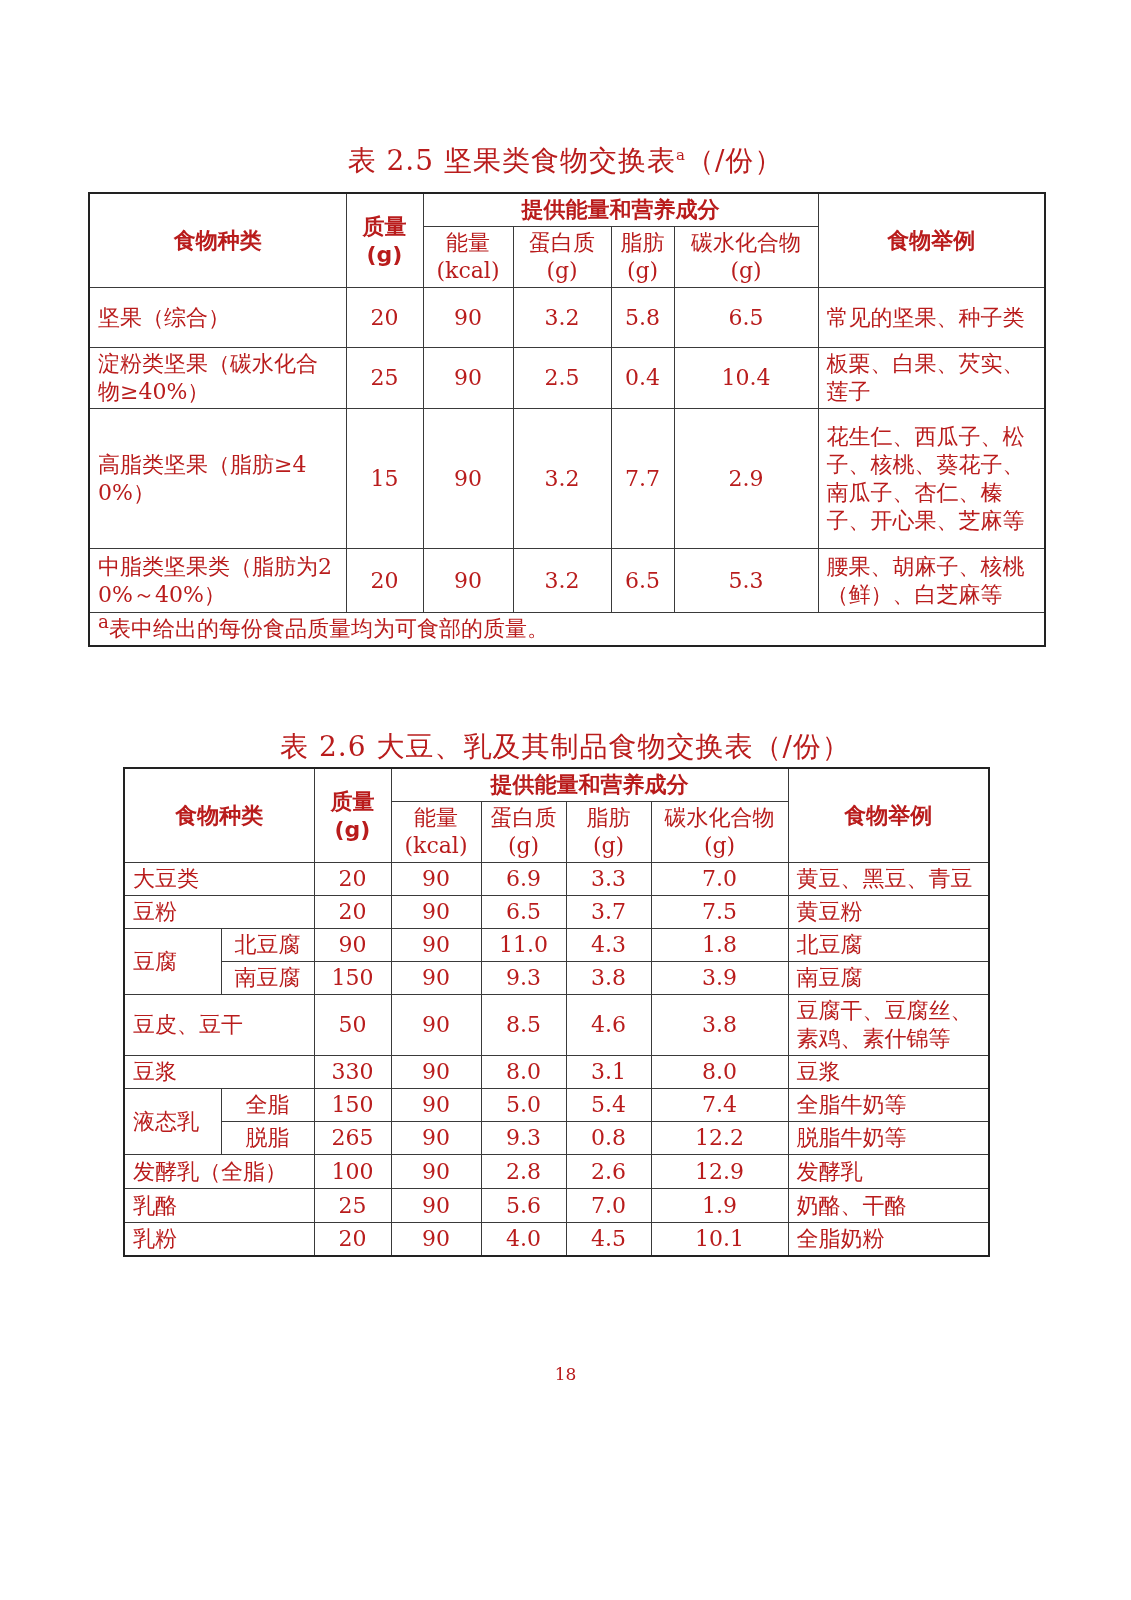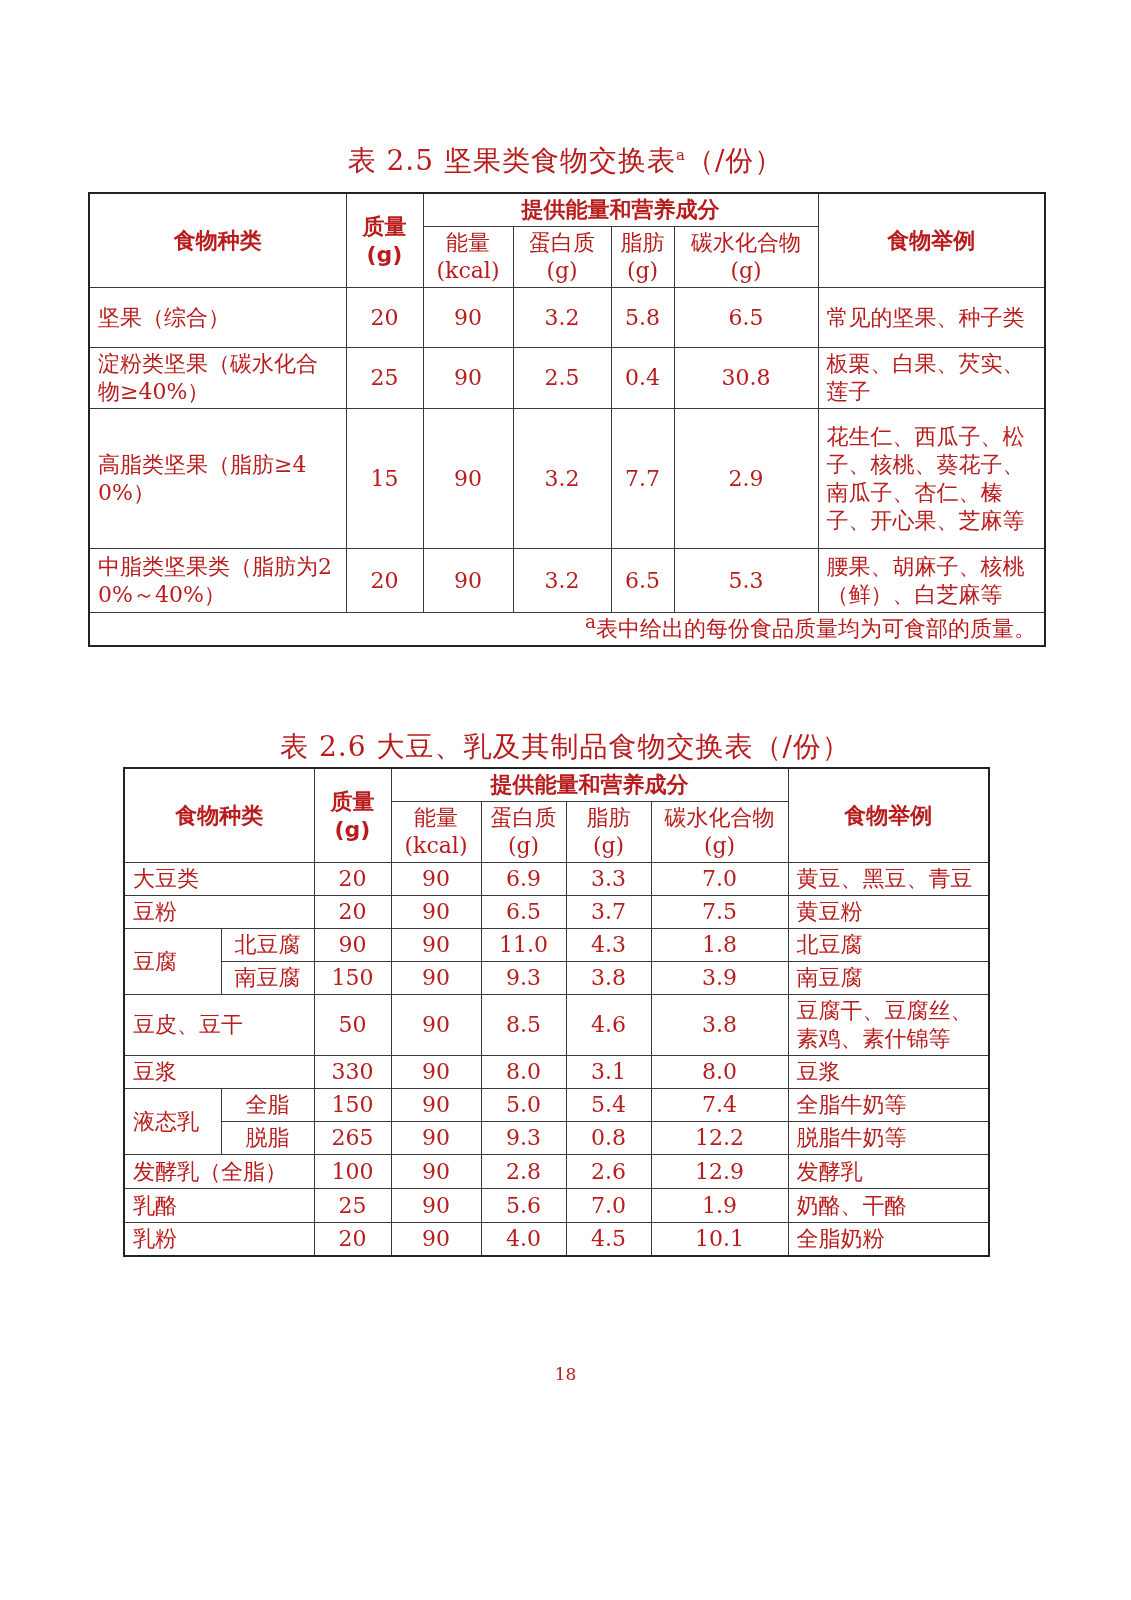--- a/index.html
+++ b/index.html
@@ -94,42 +94,42 @@
       <td class="num">5.8</td>
       <td class="num">6.5</td>
       <td>常见的坚果、种子类</td>
     </tr>
     <tr style="height:60px;">
       <td>淀粉类坚果（碳水化合物≥40%）</td>
       <td class="num">25</td>
       <td class="num">90</td>
       <td class="num">2.5</td>
       <td class="num">0.4</td>
-      <td class="num">30.8</td>
+      <td class="num">10.4</td>
       <td>板栗、白果、芡实、莲子</td>
     </tr>
     <tr style="height:140px;">
       <td>高脂类坚果（脂肪≥40%）</td>
       <td class="num">15</td>
       <td class="num">90</td>
       <td class="num">3.2</td>
       <td class="num">7.7</td>
       <td class="num">2.9</td>
       <td>花生仁、西瓜子、松子、核桃、葵花子、南瓜子、杏仁、榛子、开心果、芝麻等</td>
     </tr>
     <tr style="height:64px;padding-left:47px;">
       <td>中脂类坚果类（脂肪为20%～40%）</td>
       <td class="num">20</td>
       <td class="num">90</td>
       <td class="num">3.2</td>
       <td class="num">6.5</td>
       <td class="num">5.3</td>
       <td>腰果、胡麻子、核桃（鲜）、白芝麻等</td>
     </tr>
-    <tr style="height:30px;text-align:right;">
+    <tr style="height:30px;">
       <td class="foot" colspan="7">
         <sup>a</sup><span>表中给出的每份食品质量均为可食部的质量。</span>
       </td>
     </tr>
   </tbody>
     </table>
 
   <div class="t-title" id="title2">
     <span>表 2.6 大豆、乳及其制品食物交换表（/份）</span>
   </div>

